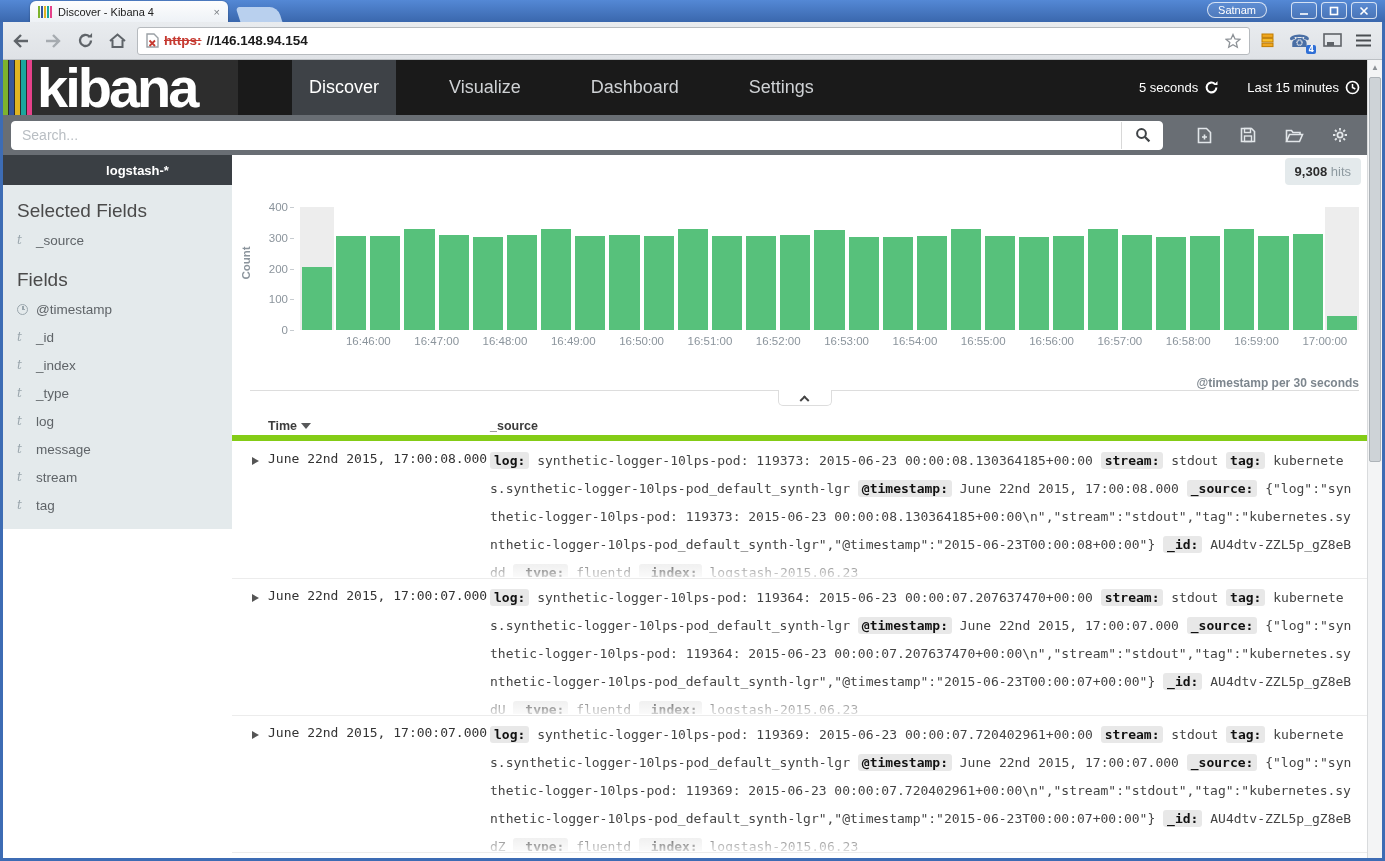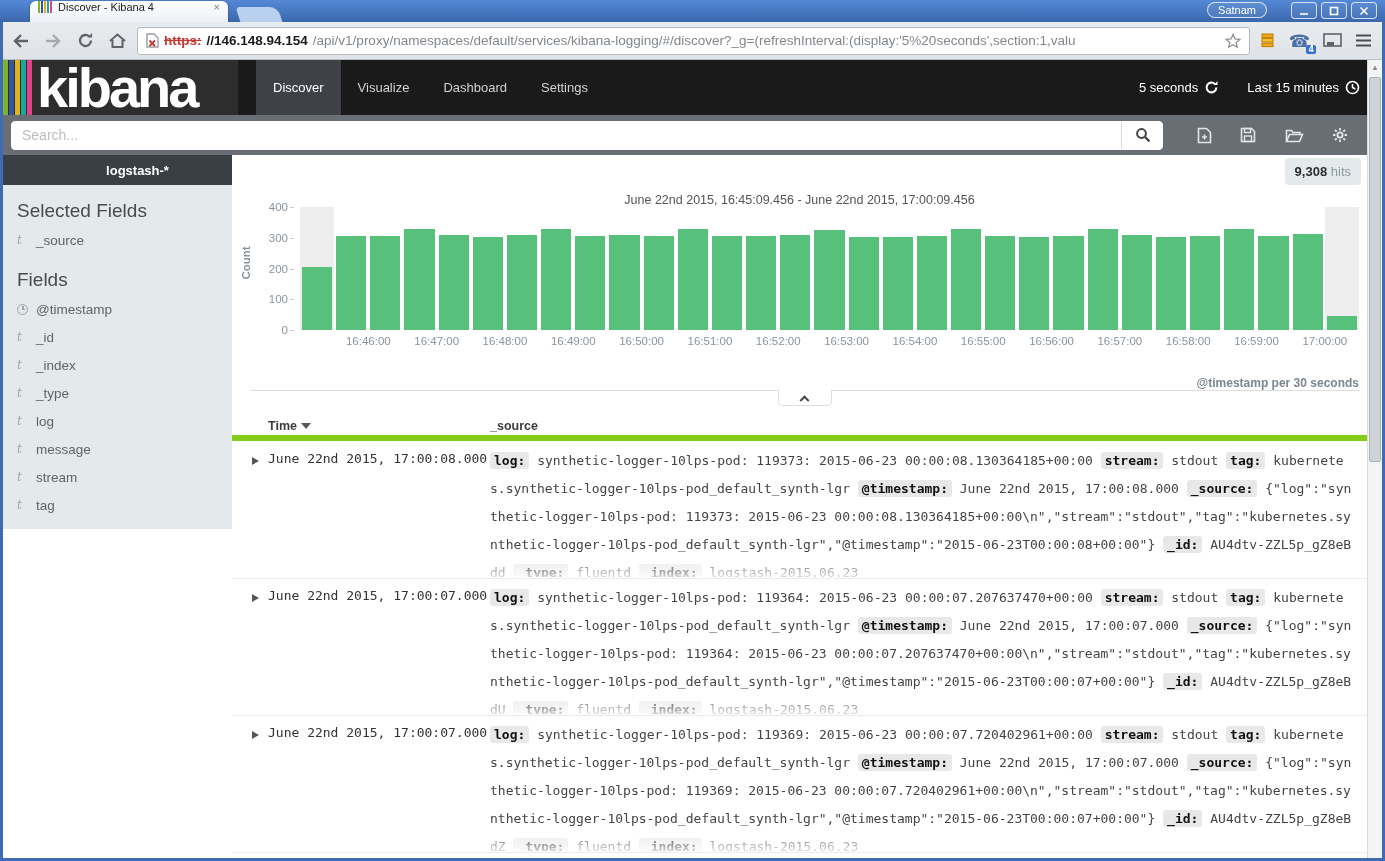--- a/index.html
+++ b/index.html
@@ -9,21 +9,21 @@
   .titlebar { position:absolute; left:0; top:0; width:100%; height:22px;
     background:linear-gradient(#5488d5,#3a67ad); display:flex; align-items:flex-end; }
   .user-chip { position:absolute; right:118px; top:2px; color:#fff; font-size:11px; padding:1px 10px;
     border:1px solid rgba(255,255,255,.75); border-radius:8px; background:rgba(255,255,255,.08); }
   .win-btns { position:absolute; right:8px; top:2px; display:flex; gap:4px; }
   .win-btn { width:26px; height:17px; border:1px solid rgba(255,255,255,.75); border-radius:4px;
     display:flex; align-items:center; justify-content:center; background:rgba(255,255,255,.06); }
   .win-btn svg { stroke:#fff; }
 
   .tab { position:absolute; left:30px; top:1px; width:198px; height:21px; border-radius:6px 6px 0 0;
-    background:linear-gradient(#fdfdfe,#eef2f6); display:flex; align-items:flex-start; padding:0 8px; gap:6px;
+    background:linear-gradient(#fdfdfe,#eef2f6); display:flex; align-items:center; padding:0 8px; gap:6px;
     box-shadow:0 0 2px rgba(0,0,0,.4); }
   .tab-title { font-size:11px; color:#222; flex:1; white-space:nowrap; overflow:hidden; }
   .tab-close { color:#7a7f84; font-size:11px; }
   .newtab-stub { position:absolute; left:238px; top:7px; width:42px; height:15px; background:#b9d0ee;
     border-radius:4px 8px 0 0; transform:skewX(18deg); }
   .favicon, .logo-stripes { display:flex; gap:1px; align-items:stretch; }
   .favicon { height:12px; } .favicon span { width:2px; }
 
   .browser { position:absolute; left:3px; top:22px; width:1379px; height:836px; background:#fff; overflow:hidden; }
 
@@ -42,21 +42,21 @@
   .ext-phone { position:relative; color:#4a6fa5; font-size:17px; font-family:"DejaVu Sans",sans-serif; }
   .ext-badge { position:absolute; right:-6px; bottom:-3px; background:#2f6fd6; color:#fff; font-size:8px;
     padding:0 2px; border-radius:2px; font-weight:bold; }
 
   
   .knav { position:absolute; left:0; top:38px; width:100%; height:55px; background:#1a1a1a; display:flex; }
   .klogo { width:235px; height:55px; background:#2d2d2d; display:flex; align-items:center; }
   .logo-stripes { height:55px; } .logo-stripes span { width:5px; }
   .klogo-text { color:#fff; font-size:56px; font-weight:bold; letter-spacing:-3px; margin-left:5px; line-height:46px; }
   .knav-items { display:flex; align-items:stretch; margin-left:18px; }
-  .knav-item { color:#cfd2d5; font-size:13px; display:flex; align-items:center; padding:0 17px; position:relative; }
+  .knav-item { color:#cfd2d5; font-size:18px; display:flex; align-items:center; padding:0 17px; position:relative;margin-left:36px; }
   .knav-item.active { background:#3e4247; color:#fff; }
   .knav-item.active:after { content:""; position:absolute; left:50%; bottom:-7px; margin-left:-7px;
     border:7px solid transparent; border-top:7px solid #3e4247; border-bottom:none; }
   .knav-right { margin-left:auto; display:flex; align-items:center; gap:28px; padding-right:22px; color:#fff; font-size:13px; }
   .knav-right .itm { display:flex; align-items:center; gap:6px; }
 
   
   .searchrow { position:absolute; left:0; top:93px; width:100%; height:40px; background:#696e74; display:flex; align-items:center; }
   .searchwrap { position:relative; margin-left:8px; width:1152px; height:29px; }
   .searchwrap input { width:100%; height:29px; border:1px solid #fff; border-radius:4px; padding:0 52px 0 10px;
@@ -189,21 +189,20 @@
           <path d="M1 8 8.5 1.5 16 8M3.5 7v7h10V7" fill="none" stroke="currentColor" stroke-width="2"></path>
         </svg>
       </span>
     <div class="urlbox">
       <svg width="13" height="15" viewBox="0 0 13 15">
           <path d="M1 1h7l4 4v9H1z" fill="#fff" stroke="#9aa0a5" stroke-width="1.4"></path>
           <path d="M3.5 7.5 9 13 M9 7.5 3.5 13" stroke="#c63a31" stroke-width="1.8"></path>
         </svg>
       <span class="url-https">https:</span>
       <span class="url-host">//146.148.94.154</span>
-      <span class="url-path">/api/v1/proxy/namespaces/default/services/kibana-logging/#/discover?_g=(refreshInterval:(display:'5%20seconds',section:1,valu</span>
       <span class="url-star">
           <svg width="16" height="16" viewBox="0 0 16 16">
             <path d="M8 1.5 10 6l4.8.4-3.6 3.1 1.1 4.7L8 11.7l-4.3 2.5 1.1-4.7L1.2 6.4 6 6z" fill="none" stroke="#8d9297" stroke-width="1.3"></path>
           </svg>
         </span>
     </div>
     <div class="ext-area">
       <span>
           <svg width="16" height="15" viewBox="0 0 16 15">
             <rect x="2" y="1" width="11" height="3.4" fill="#f0a71f" stroke="#c07d00"></rect>
@@ -353,21 +352,20 @@
         </li>
       </ul>
   </div>
 
   <div class="main">
     <div class="hits-badge">
       <span class="hits-num">9,308</span>
       <span class="hits-lbl">hits</span>
     </div>
 
-    <div class="chart-title">June 22nd 2015, 16:45:09.456 - June 22nd 2015, 17:00:09.456</div>
     <div class="count-label">Count</div>
     <div class="y-labels" id="y-labels">
         <div class="y-tick" style="top: 0%;">400</div>
         <div class="y-tick" style="top: 25%;">300</div>
         <div class="y-tick" style="top: 50%;">200</div>
         <div class="y-tick" style="top: 75%;">100</div>
         <div class="y-tick" style="top: 100%;">0</div>
       </div>
     <div class="plot" id="plot">
         <div class="slot endzone">

